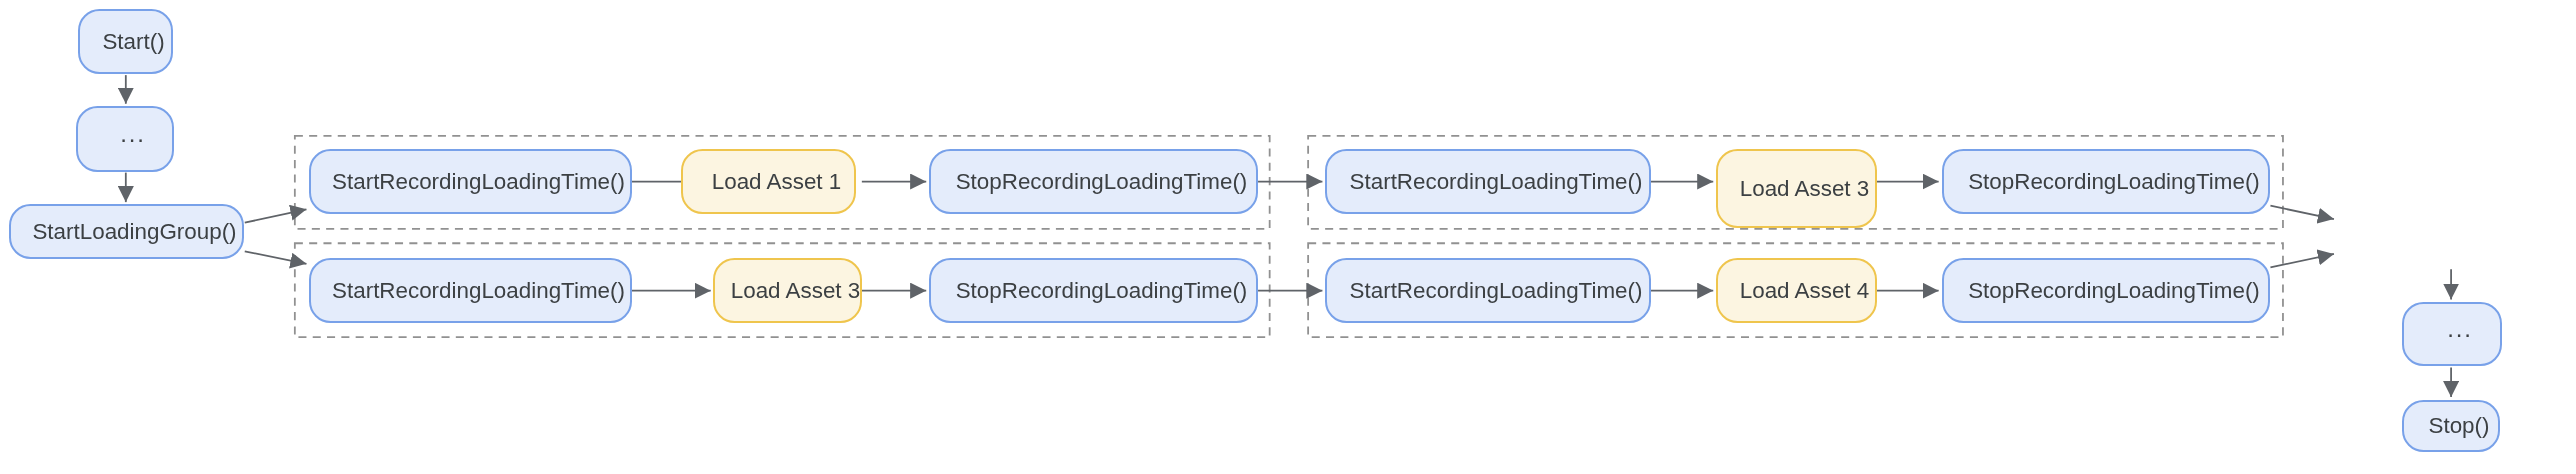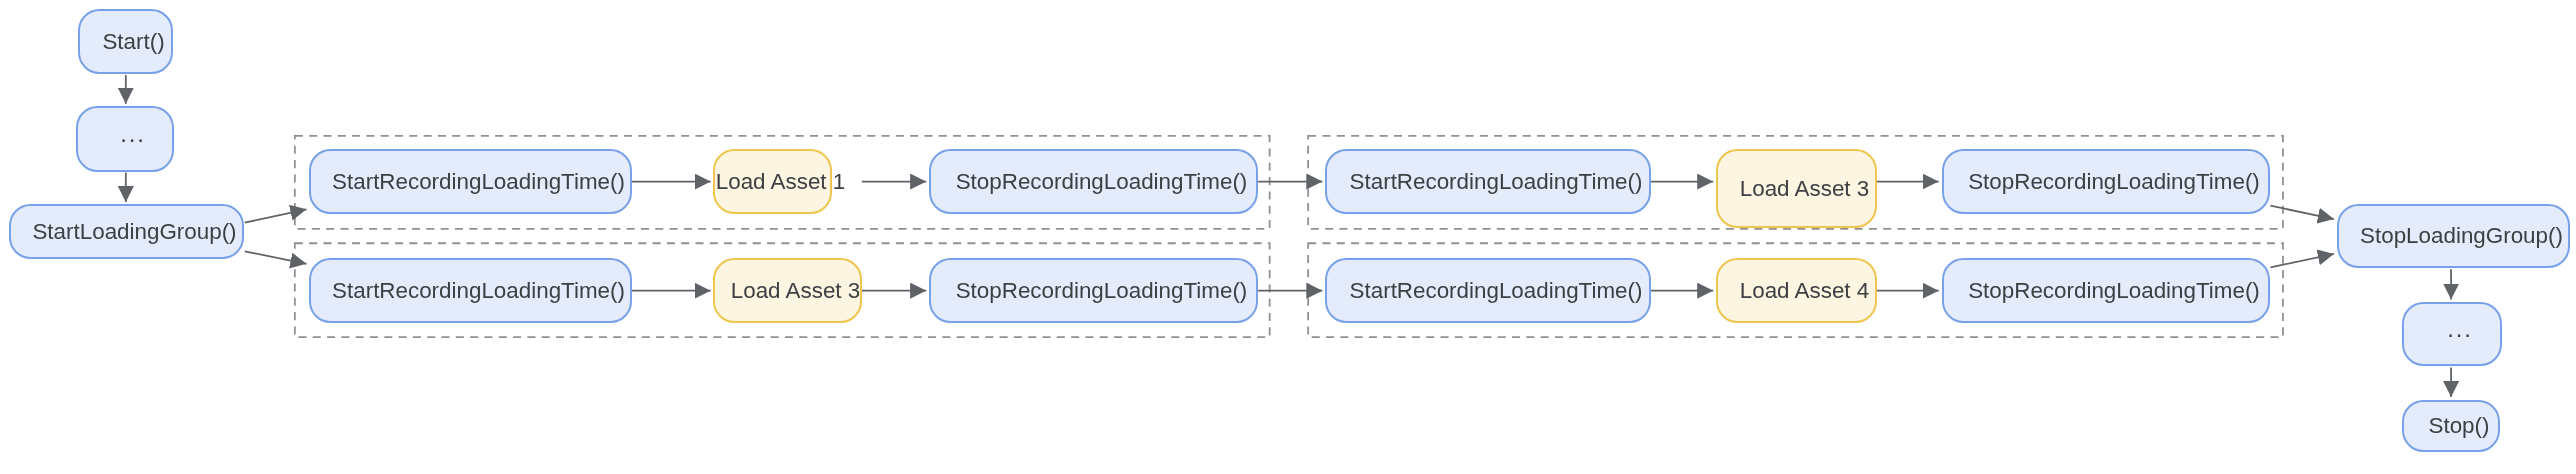--- a/index.html
+++ b/index.html
@@ -101,35 +101,34 @@
     <path class="edge" d="M2740,411 V444" marker-end="url(#arrow)"></path>
   </svg>
 
   <div class="node blue" style="left:78px;  top:9px;  width:95px; height:65px;">Start()</div>
   <div class="node blue" style="left:76px;  top:106px; width:98px; height:66px;">
       <span class="dots">...</span>
     </div>
   <div class="node blue" style="left:9px;  top:204px; width:235px; height:55px;">StartLoadingGroup()</div>
 
   <div class="node blue" style="left:309px;  top:149px; width:323px; height:65px;">StartRecordingLoadingTime()</div>
-  <div class="node yellow" style="left:713px;  top:149px; width:119px; height:65px;">Load Asset 1</div>
+  <div class="node yellow" style="left:681px;  top:149px; width:175px; height:65px;">Load Asset 1</div>
   <div class="node blue" style="left:929px; top:149px; width:329px; height:65px;">StopRecordingLoadingTime()</div>
 
   <div class="node blue" style="left:309px;  top:258px; width:323px; height:65px;">StartRecordingLoadingTime()</div>
   <div class="node yellow" style="left:713px;  top:258px; width:149px; height:65px;">Load Asset 3</div>
   <div class="node blue" style="left:929px; top:258px; width:329px; height:65px;">StopRecordingLoadingTime()</div>
 
   <div class="node blue" style="left:1325px; top:149px; width:326px; height:65px;">StartRecordingLoadingTime()</div>
   <div class="node yellow" style="left:1716px; top:149px; width:161px; height:79px;">Load Asset 3</div>
   <div class="node blue" style="left:1942px; top:149px; width:328px; height:65px;">StopRecordingLoadingTime()</div>
 
   <div class="node blue" style="left:1325px; top:258px; width:326px; height:65px;">StartRecordingLoadingTime()</div>
   <div class="node yellow" style="left:1716px; top:258px; width:161px; height:65px;">Load Asset 4</div>
   <div class="node blue" style="left:1942px; top:258px; width:328px; height:65px;">StopRecordingLoadingTime()</div>
 
-  <div class="node blue" style="left:2337px; top:204px; width:233px; height:64px;">StopLoadingGroup()</div>
   <div class="node blue" style="left:2402px; top:302px; width:100px; height:64px;">
       <span class="dots">...</span>
     </div>
   <div class="node blue" style="left:2402px; top:400px; width:98px; height:52px;">Stop()</div>
 
 </div>
 
 
 </body></html>

